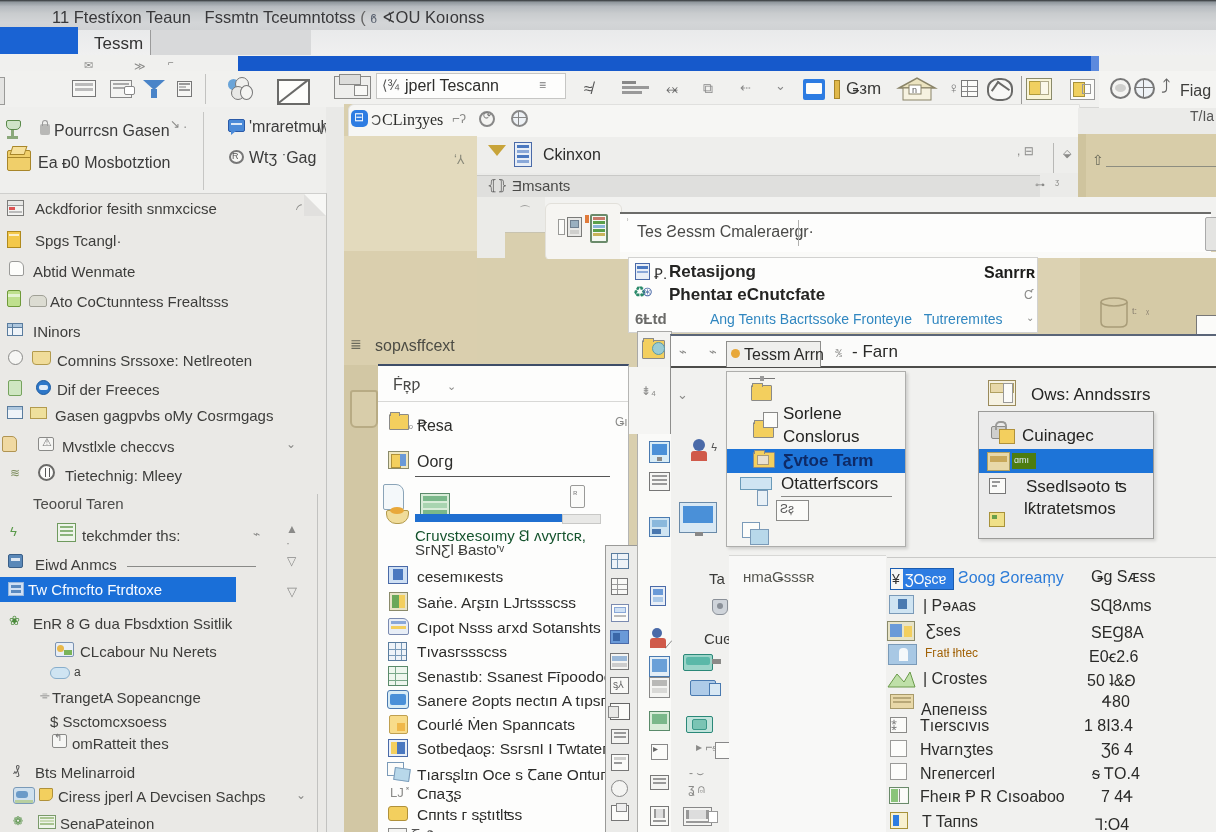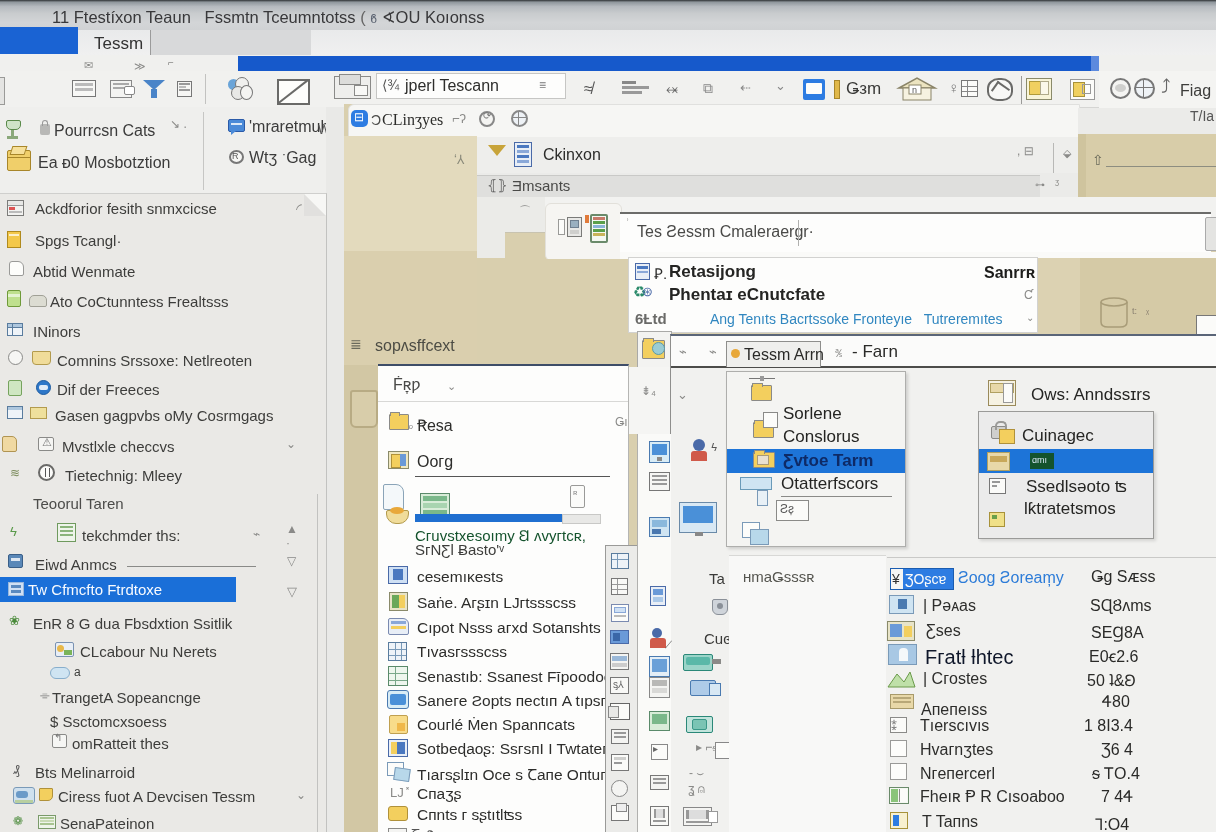--- a/index.html
+++ b/index.html
@@ -137,21 +137,21 @@
 
 <div class="a" id="leftrows" style="left:0;top:107px;width:344px;height:86px;background:#efefed;">
   <div class="ic" style="left:6px;top:13px;width:15px;height:18px;">
         <div style="width:13px;height:8px;background:#cfe4c8;border:1px solid #5a8a4a;border-radius:2px 2px 5px 5px;"></div>
         <div style="margin:0 5px;width:3px;height:6px;background:#8aa87a;"></div>
         <div style="width:11px;height:3px;background:#8aa87a;margin-left:1px;"></div>
       </div>
   <div class="ic" style="left:40px;top:17px;width:10px;height:11px;background:#b8b8b6;border-radius:2px;">
         <div style="position:absolute;left:2px;top:-4px;width:4px;height:5px;border:1px solid #999;border-bottom:none;border-radius:3px 3px 0 0;"></div>
       </div>
-  <span class="tx" style="left:54px;top:15px;font-size:16px;">Pourrcsn Cats</span>
+  <span class="tx" style="left:54px;top:15px;font-size:16px;">Pourrcsn Gasen</span>
   <span class="tx gr" style="left:170px;top:10px;font-size:12px;">↘ .</span>
 
   <div class="ic" style="left:7px;top:43px;width:24px;height:21px;background:#f0cf6a;border:1px solid #a8862a;border-radius:2px;">
         <div style="position:absolute;left:3px;top:-5px;width:13px;height:7px;background:#f6e09a;border:1px solid #a8862a;transform:skewX(-18deg);"></div>
         <div style="position:absolute;left:0;right:0;top:6px;height:1px;background:#a8862a;"></div>
       </div>
   <span class="tx" style="left:38px;top:47px;font-size:16px;">Ea ᴆ0 Mosbotztion</span>
 
   <div class="ic" style="left:228px;top:12px;width:17px;height:13px;background:#4a8ad8;border:1px solid #2a5aa8;border-radius:2px;">
         <div style="margin:3px 2px;height:2px;background:#fff;opacity:.8;"></div>
@@ -340,21 +340,21 @@
   <div class="a" style="left:307px;top:75px;width:174px;height:126px;background:#ebebeb;border:1px solid #9a9a98;box-shadow:2px 2px 3px rgba(0,0,0,.12);">
     <div class="ic" style="left:12px;top:14px;width:16px;height:13px;background:#cfcfcd;border:1px solid #8a8a88;border-radius:2px;">
           <div style="position:absolute;left:3px;top:-6px;width:8px;height:7px;border:2px solid #9a9a98;border-bottom:none;border-radius:5px 5px 0 0;"></div>
         </div>
     <div class="a" style="left:20px;top:17px;width:14px;height:13px;background:#f3cf5e;border:1px solid #b0913a;"></div>
     <span class="tx" style="left:43px;top:14px;font-size:17px;color:#252523;">Cuinagec</span>
     <div class="a" style="left:0;top:37px;width:174px;height:24px;background:#1d74d8;">
       <div class="a" style="left:8px;top:3px;width:21px;height:17px;background:#e8d8a8;border:1px solid #b0a060;">
             <div style="margin:3px 2px;height:6px;background:#c8a85a;"></div>
           </div>
-      <div class="a" style="left:51px;top:4px;width:24px;height:16px;background:#14532d;">
+      <div class="a" style="left:33px;top:4px;width:24px;height:16px;background:#4d7c0f;">
             <span class="tx" style="left:2px;top:2px;font-size:9px;color:#dce8f8;">ɑmı</span>
           </div>
     </div>
     <div class="ic" style="left:10px;top:66px;width:17px;height:16px;border:1px solid #777;background:#fbfbf9;">
           <div style="margin:2px;height:2px;background:#999;width:8px;"></div>
           <div style="margin:2px;height:2px;background:#999;width:5px;"></div>
         </div>
     <span class="tx" style="left:47px;top:65px;font-size:17px;color:#252523;">Ssedlsəoto ʦ</span>
     <span class="tx" style="left:45px;top:87px;font-size:17px;color:#252523;">lƙtratetsmos</span>
     <div class="ic" style="left:10px;top:100px;width:16px;height:15px;background:#f0e088;border:1px solid #a8923a;">
@@ -418,21 +418,21 @@
     <div class="ic" style="left:216px;top:285px;width:28px;height:20px;border:1px solid #8a8a6a;background:#e8e4c8;">
           <div style="position:absolute;left:2px;top:2px;width:12px;height:13px;background:#6a9ad8;"></div>
           <div style="position:absolute;right:2px;top:4px;width:8px;height:11px;background:#f3cf5e;"></div>
         </div>
     <span class="tx" style="left:255px;top:286px;font-size:16px;color:#2d2d2b;">Ƹses</span>
     <span class="tx" style="left:420px;top:285px;font-size:16px;color:#2a2a28;">SEꞬ8A</span>
 
     <div class="ic" style="left:217px;top:308px;width:29px;height:21px;background:#a8c8e4;border:1px solid #7a9ab8;">
           <div style="position:absolute;left:10px;top:3px;width:9px;height:13px;background:#f4f8fa;border-radius:4px 4px 0 0;"></div>
         </div>
-    <span class="tx" style="left:254px;top:310px;font-size:20px;color:#0f172a;text-align:right;">Fᴦatƚ ƚhtec</span>
+    <span class="tx" style="left:254px;top:310px;font-size:12px;color:#a16207;text-align:right;">Fᴦatƚ ƚhtec</span>
     <span class="tx" style="left:418px;top:309px;font-size:16px;color:#2a2a28;">E0ꞓ2.6</span>
 
     <div class="ic" style="left:215px;top:332px;width:30px;height:21px;"><svg width="30" height="21">
             <polygon points="2,19 11,6 18,14 24,4 29,19" fill="#bfe0a8" stroke="#6a9a4a"></polygon>
           </svg></div>
     <span class="tx" style="left:252px;top:334px;font-size:16px;color:#2d2d2b;">| Cᴦostes</span>
     <span class="tx" style="left:416px;top:333px;font-size:16px;color:#2a2a28;">50 ʇ&amp;Ꞝ</span>
 
     <div class="ic" style="left:219px;top:358px;width:24px;height:15px;background:#e8d8a8;border:1px solid #a89a6a;">
           <div style="margin:2px;height:2px;background:#b8a878;"></div>
@@ -760,21 +760,21 @@
   <span class="mi" style="left:72px;top:541px;">omRatteit thes</span>
 
   <div class="ic" style="left:13px;top:568px;width:15px;height:17px;color:#555;font-size:13px;">₰</div>
   <span class="mi" style="left:35px;top:570px;">Bts Melinarroid</span>
 
   <div class="ic" style="left:13px;top:593px;width:22px;height:17px;background:#cfe0ee;border:1px solid #7a9ab8;border-radius:3px;">
         <div style="position:absolute;left:2px;top:3px;width:12px;height:7px;background:#6a9ac8;border-radius:3px;"></div>
         <div style="position:absolute;left:1px;bottom:0;right:1px;height:3px;background:#b8cfa0;"></div>
       </div>
   <div class="ic" style="left:39px;top:594px;width:14px;height:13px;background:#f3cf5e;border:1px solid #b0913a;border-radius:1px 1px 5px 1px;"></div>
-  <span class="mi" style="left:58px;top:594px;">Ciress fuot A Devcisen Tessm</span>
+  <span class="mi" style="left:58px;top:594px;">Ciress jperl A Devcisen Sachps</span>
   <span class="mi gr" style="left:296px;top:594px;font-size:12px;">⌄</span>
 
   <div class="ic" style="left:13px;top:620px;width:14px;height:16px;color:#4a8a3a;font-size:12px;">❁</div>
   <div class="ic" style="left:38px;top:621px;width:18px;height:14px;border:1px solid #7a9a6a;background:#eef4ea;">
         <div style="margin:1px;height:2px;background:#a8c490;"></div>
         <div style="margin:1px;height:2px;background:#c8dab4;"></div>
         <div style="margin:1px;height:2px;background:#a8c490;"></div>
       </div>
   <span class="mi" style="left:60px;top:621px;">SenaPateinon</span>
 

